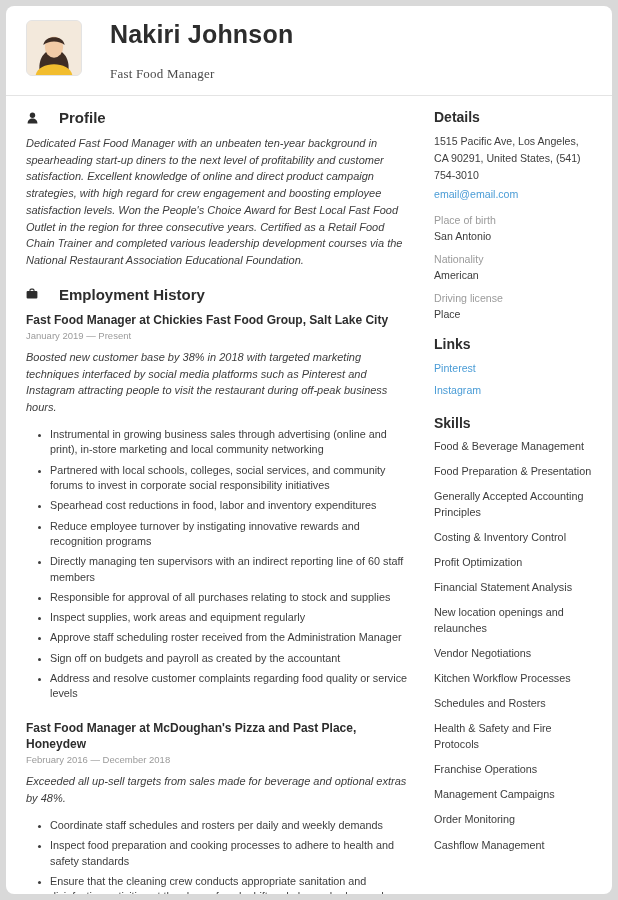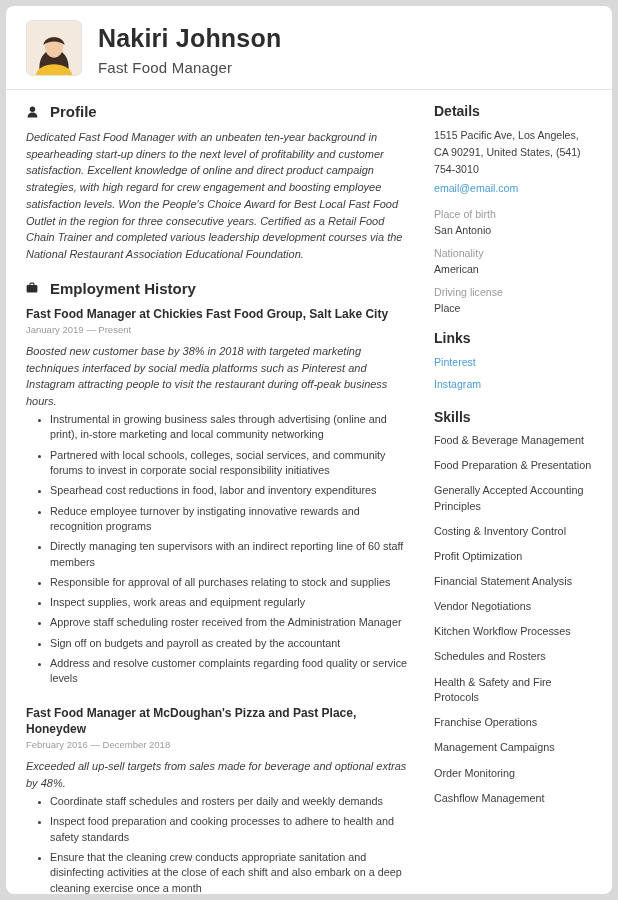--- a/index.html
+++ b/index.html
@@ -11,52 +11,52 @@
     overflow:hidden;
   }
   .page {
     position:absolute; inset:6px;
     background:#fff;
     border-radius:8px;
     padding:14px 20px 0 20px;
     overflow:hidden;
   }
   
-  header { display:flex; align-items:flex-end; gap:16px; }
+  header { display:flex; align-items:flex-start; gap:28px; }
   .photo {
     width:56px; height:56px; border-radius:6px; overflow:hidden;
     border:1px solid #e3e3e3; flex:0 0 auto; background:#f3e9dc;
   }
   .photo svg { display:block; width:100%; height:100%; }
   h1.name { font-size:25px; font-weight:700; color:#2d2d2d; letter-spacing:.2px; }
-  .subtitle { font-size:15px; color:#4a4a4a; margin-top:6px; letter-spacing:.2px; }
+  .subtitle { font-size:13px; color:#4a4a4a; margin-top:17px; letter-spacing:.2px;font-family:Liberation Serif, serif; }
   .header-rule { border:none; border-top:1px solid #e4e4e4; margin:13px -20px 0 -20px; }
 
   
   .columns { display:flex; gap:24px; padding-top:13px; }
   main { width:384px; flex:0 0 auto; }
   aside { flex:1; min-width:0; }
 
   
   h2.sec {
-    display:flex; align-items:center; gap:12px;
+    display:flex; align-items:center; gap:21px;
     font-size:15px; font-weight:700; color:#2d2d2d; margin-bottom:9px;
   }
   h2.sec .icon { display:inline-flex; width:12px; justify-content:center; }
   h2.sec .icon svg { display:block; }
 
   .italic { font-style:italic; }
   p.body-text { font-size:11px; line-height:1.52; color:#3d3d3d; }
 
   section.profile { margin-bottom:17px; }
 
   .job { margin-bottom:18px; }
   .job h3 { font-size:12px; font-weight:700; color:#2d2d2d; line-height:1.35; }
   .job .dates { font-size:9.5px; color:#9b9b9b; margin:2px 0 8px 0; }
-  .job ul { margin:2px 0 0 0; padding-left:24px; }
+  .job ul { margin:11px 0 0 0; padding-left:24px; }
   .job li { font-size:10.8px; line-height:1.45; color:#3d3d3d; margin-bottom:4.5px; }
   .job li::marker { color:#3d3d3d; font-size:9px; }
 
   
   aside h3.side-head { font-size:14px; font-weight:700; color:#2d2d2d; margin-bottom:8px; }
   aside section { margin-bottom:16px; }
   .side-text { font-size:10.6px; line-height:1.6; color:#3d3d3d; }
   a.blue { color:#4a9cd6; text-decoration:none; font-size:10.6px; line-height:1.6; display:inline-block; cursor:pointer; }
   .field { margin-top:11px; }
   .field .label { font-size:10.6px; color:#9b9b9b; margin-bottom:4px; }
@@ -186,20 +186,21 @@
       <section>
         <h3 class="side-head">Skills</h3>
         <div>
 
         <div class="skill">Food &amp; Beverage Management</div>
             <div class="skill">Food Preparation &amp; Presentation</div>
             <div class="skill">Generally Accepted Accounting Principles</div>
             <div class="skill">Costing &amp; Inventory Control</div>
             <div class="skill">Profit Optimization</div>
             <div class="skill">Financial Statement Analysis</div>
+            <div class="skill">New location openings and relaunches</div>
             <div class="skill">Vendor Negotiations</div>
             <div class="skill">Kitchen Workflow Processes</div>
             <div class="skill">Schedules and Rosters</div>
             <div class="skill">Health &amp; Safety and Fire Protocols</div>
             <div class="skill">Franchise Operations</div>
             <div class="skill">Management Campaigns</div>
             <div class="skill">Order Monitoring</div>
             <div class="skill">Cashflow Management</div>
           </div>
       </section>

